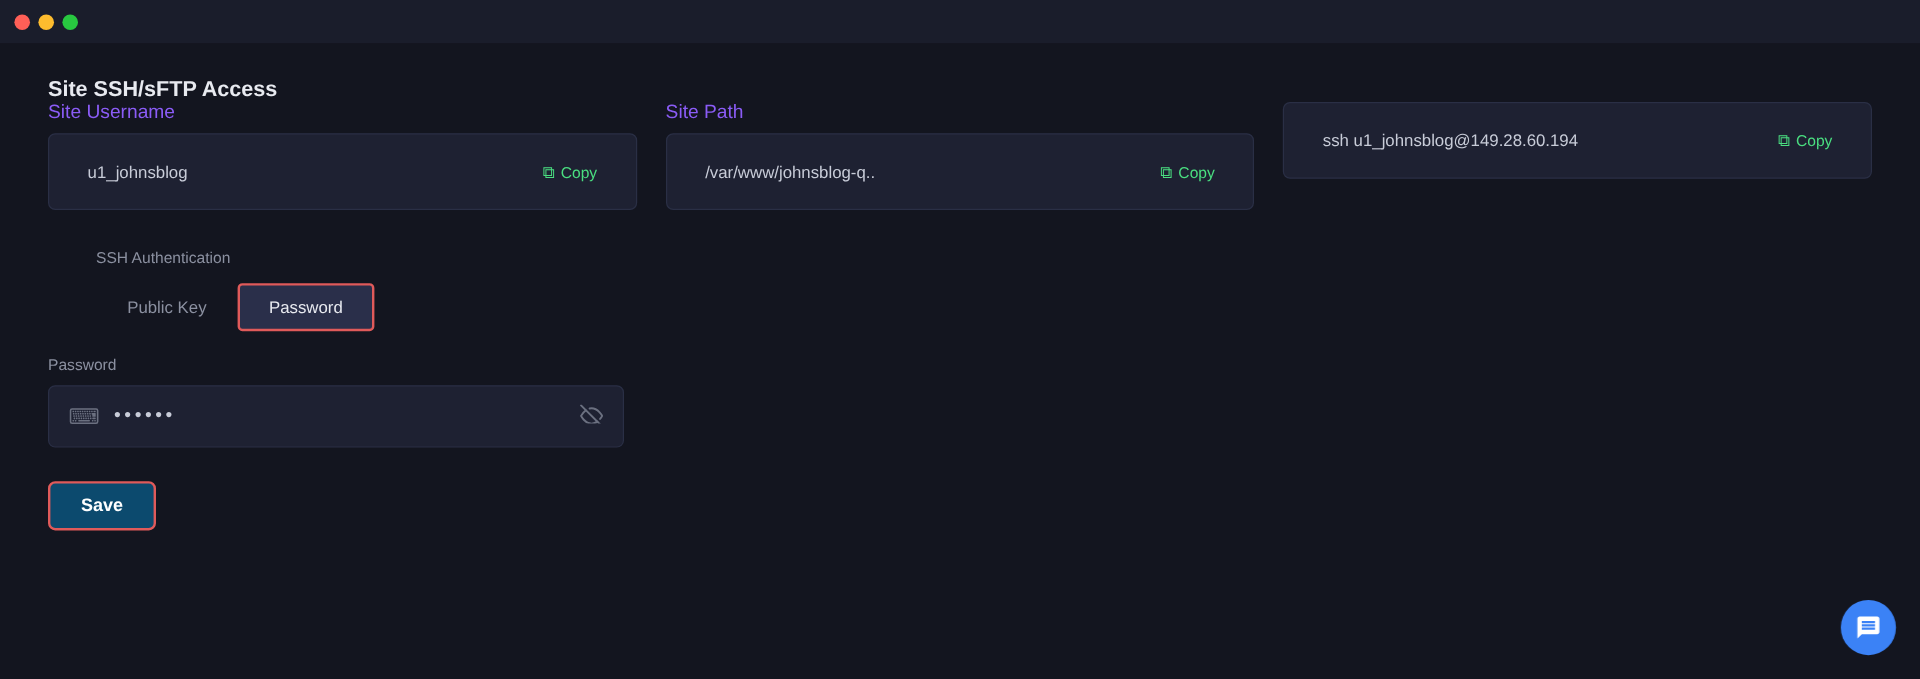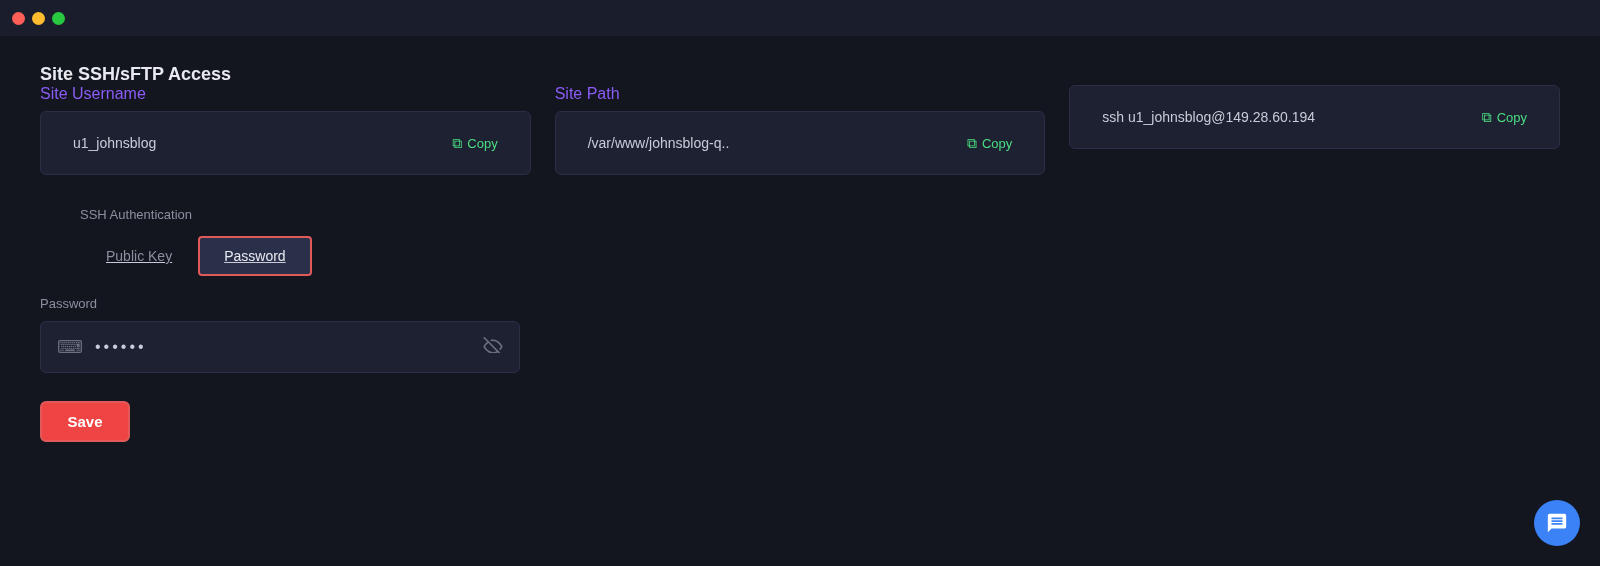--- a/index.html
+++ b/index.html
@@ -97,21 +97,20 @@
 
     .section-label {
       font-size: 13px;
       color: #8b90a0;
       margin-bottom: 14px;
     }
 
     .auth-tabs {
       display: flex;
       gap: 0;
-      text-decoration: underline;
     }
 
     .auth-tab {
       padding: 10px 24px;
       font-size: 14px;
       cursor: pointer;
       border-radius: 4px;
       background: transparent;
       border: 2px solid transparent;
       color: #8b90a0;
@@ -164,21 +163,21 @@
     }
 
     .eye-icon {
       font-size: 16px;
       color: #6b7080;
       cursor: pointer;
     }
 
     .save-btn {
       margin-top: 28px;
-      background: #ef4444;
+      background: #0c4a6e;
       color: #fff;
       border: 2px solid #e05a5a;
       border-radius: 6px;
       padding: 10px 24px;
       font-size: 15px;
       font-weight: 600;
       cursor: pointer;
       min-width: 90px;
     }
 

